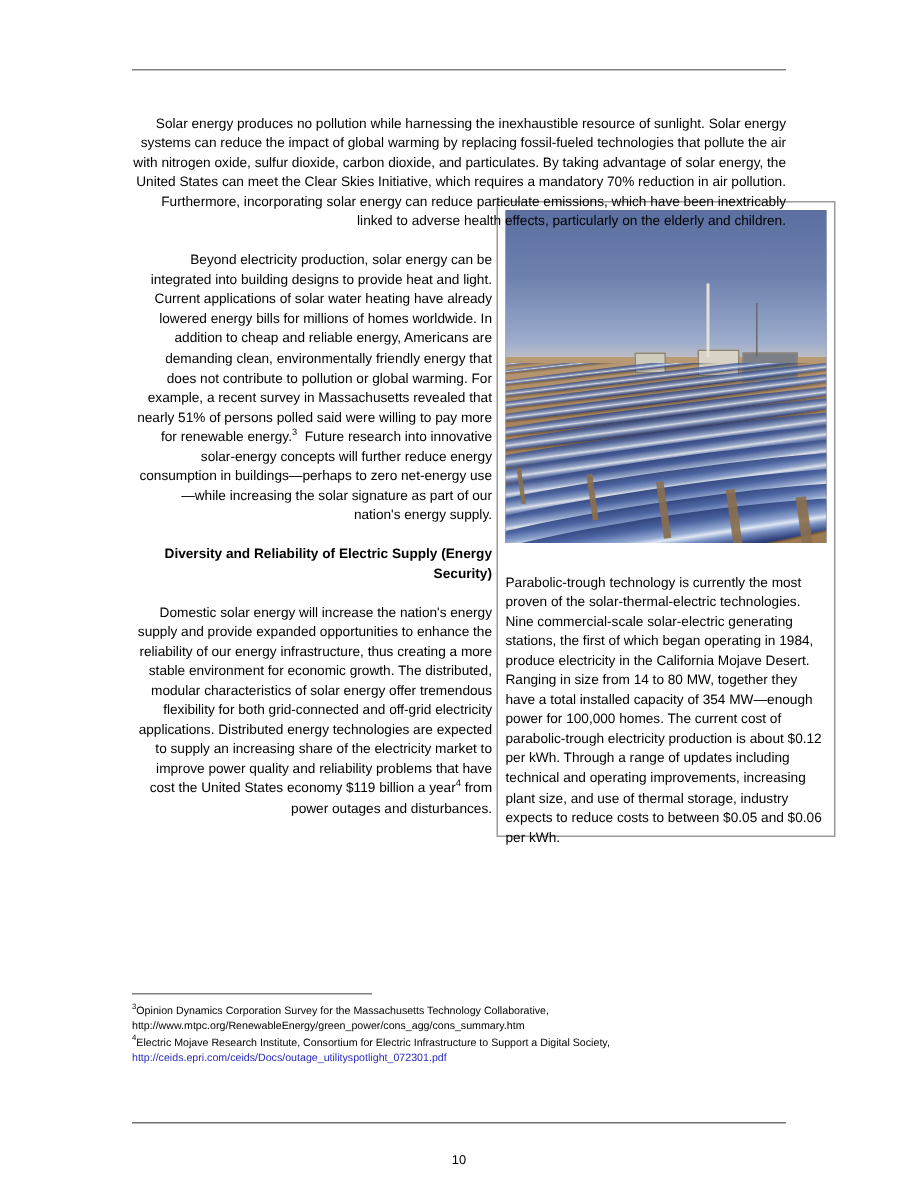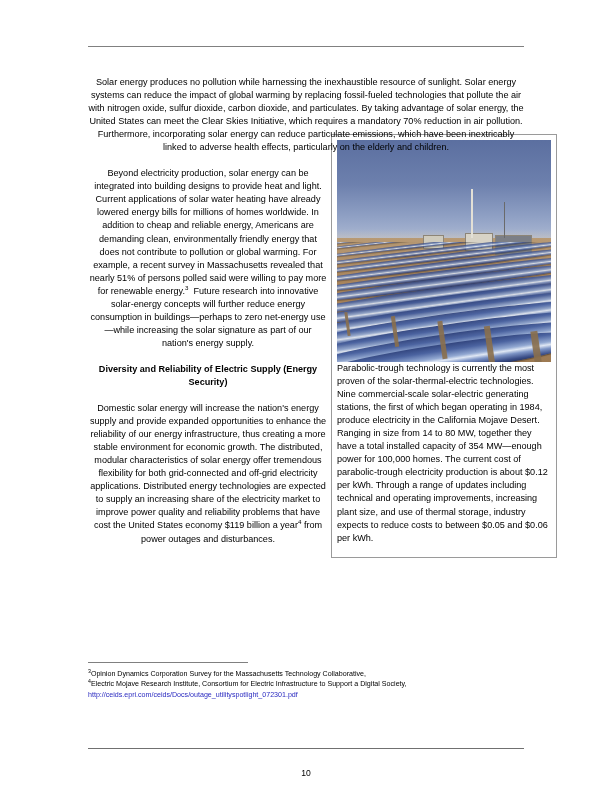--- a/index.html
+++ b/index.html
@@ -19,21 +19,21 @@
     height:1px; background:#808080;
   }
 
   
   .body-text {
     position:absolute;
     left:88px; top:76px;
     width:436px;
     font-size:9.1px;
     line-height:13.05px;
-    text-align:center;
+    text-align:right;
   }
   .para { margin:0 0 13px 0; }
   .heading { font-weight:bold; margin:4px 0 13px 0; width:240px; }
   sup { font-size:6.2px; vertical-align:super; line-height:0; }
 
   
   .flow-wide { width:436px; }
   .col-left { width:240px; }
 
   
@@ -46,21 +46,21 @@
     box-sizing:border-box;
     padding:5px;
   }
   .photo {
     position:relative;
     width:214px; height:222px;
     overflow:hidden;
     background:#4a5f8a;
   }
   .caption {
-    margin-top:0;
+    margin-top:20px;
     font-size:9.1px;
     line-height:13.05px;
     width:214px;
   }
 
   
   .sky {
     position:absolute; left:0; top:0; width:100%; height:44%;
     background:linear-gradient(#5b6fa0 0%, #6d80ad 45%, #8fa0c4 78%, #aab7d2 100%);
   }
@@ -183,20 +183,21 @@
 
     <p class="heading">Diversity and Reliability of Electric Supply (Energy Security)</p>
 
     <p class="para col-left"><span>Domestic solar energy will increase the nation's energy supply and provide expanded opportunities to enhance the reliability of our energy infrastructure, thus creating a more stable environment for economic growth. The distributed, modular characteristics of solar energy offer tremendous flexibility for both grid-connected and off-grid electricity applications. Distributed energy technologies are expected to supply an increasing share of the electricity market to improve power quality and reliability problems that have cost the United States economy $119 billion a year</span><sup>4</sup> <span>from power outages and disturbances.</span></p>
   </div>
 
   <div class="fn-rule"></div>
   <div class="footnotes">
     <div>
       <sup>3</sup><span>Opinion Dynamics Corporation Survey for the Massachusetts Technology Collaborative,</span><br>
+      <span>http://www.mtpc.org/RenewableEnergy/green_power/cons_agg/cons_summary.htm</span>
     </div>
     <div>
       <sup>4</sup><span>Electric Mojave Research Institute, Consortium for Electric Infrastructure to Support a Digital Society,</span><br>
       <span class="fn-link">http://ceids.epri.com/ceids/Docs/outage_utilityspotlight_072301.pdf</span>
     </div>
   </div>
 
   <div class="footer-rule"></div>
   <div class="page-number">10</div>
 

